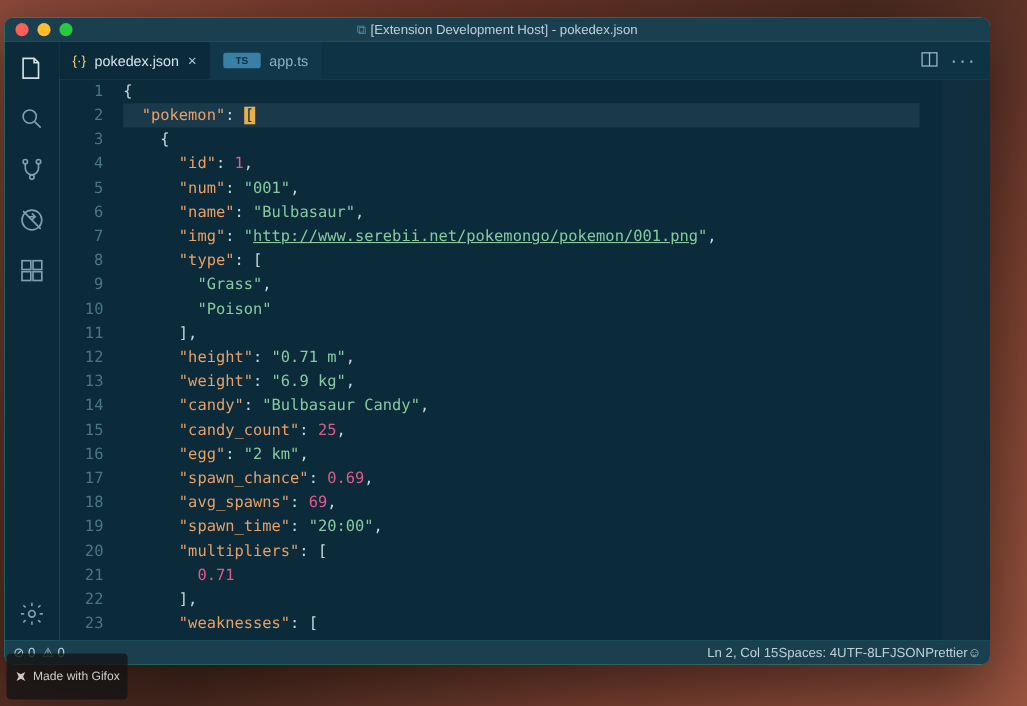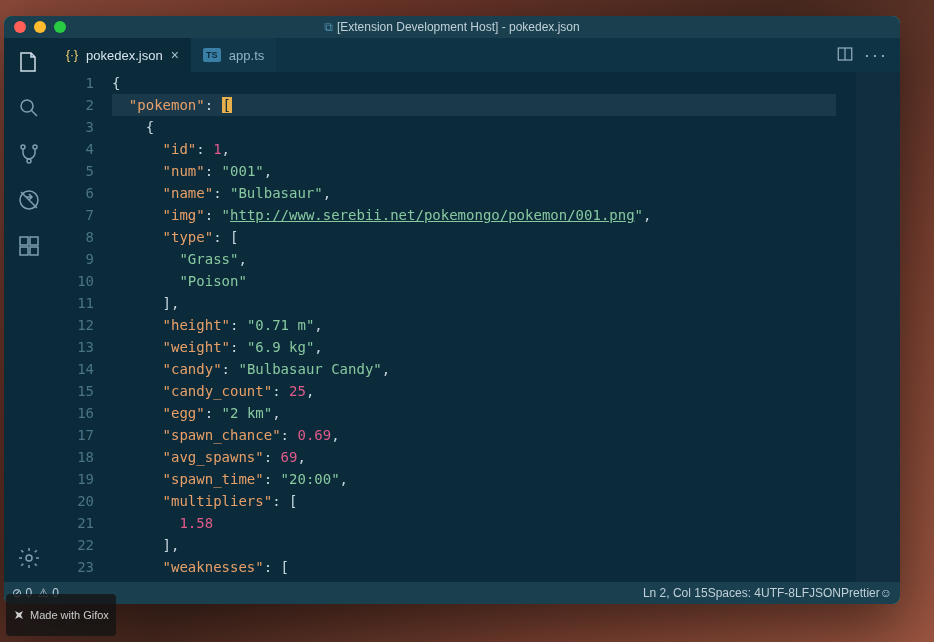--- a/index.html
+++ b/index.html
@@ -64,21 +64,21 @@
   gap: 8px;
   color: #8fb5c5;
   font-size: 13px;
   background: #11384a;
   cursor: pointer;
 }
 .tab.active { background: #0b2a3a; color: #d5e5ec; }
 .tab .close { color: #aac2cc; font-size: 14px; }
 .tab .ficon { font-size: 12px; }
 .tab-json-icon { color:#f7d774; }
-.tab-ts-icon { width:18px;height:14px;background:#3a7fa6;color:#0b2a3a;font-size:9px;font-weight:bold;display:inline-flex;align-items:center;justify-content:center;border-radius:2px;}
+.tab-ts-icon { width:34px;height:14px;background:#3a7fa6;color:#0b2a3a;font-size:9px;font-weight:bold;display:inline-flex;align-items:center;justify-content:center;border-radius:2px;}
 .tab-actions { margin-left: auto; display: flex; align-items: center; gap: 10px; padding-right: 12px; color: #9fbac8; }
 .tab-actions svg { width: 18px; height: 18px; stroke: currentColor; fill: none; stroke-width: 1.5; }
 .dots { font-size: 18px; letter-spacing: 2px; cursor:pointer; }
 .editor {
   flex: 1; display: flex;
   background: #0b2a3a;
   font-family: "Menlo", "Consolas", monospace;
   font-size: 14px;
   line-height: 22px;
   overflow: hidden;
@@ -246,21 +246,21 @@
             <div class="code-row">      <span class="tok-punc">],</span></div>
             <div class="code-row">      <span class="tok-key">"height"</span><span class="tok-punc">: </span><span class="tok-str">"0.71 m"</span><span class="tok-punc">,</span></div>
             <div class="code-row">      <span class="tok-key">"weight"</span><span class="tok-punc">: </span><span class="tok-str">"6.9 kg"</span><span class="tok-punc">,</span></div>
             <div class="code-row">      <span class="tok-key">"candy"</span><span class="tok-punc">: </span><span class="tok-str">"Bulbasaur Candy"</span><span class="tok-punc">,</span></div>
             <div class="code-row">      <span class="tok-key">"candy_count"</span><span class="tok-punc">: </span><span class="tok-num">25</span><span class="tok-punc">,</span></div>
             <div class="code-row">      <span class="tok-key">"egg"</span><span class="tok-punc">: </span><span class="tok-str">"2 km"</span><span class="tok-punc">,</span></div>
             <div class="code-row">      <span class="tok-key">"spawn_chance"</span><span class="tok-punc">: </span><span class="tok-num">0.69</span><span class="tok-punc">,</span></div>
             <div class="code-row">      <span class="tok-key">"avg_spawns"</span><span class="tok-punc">: </span><span class="tok-num">69</span><span class="tok-punc">,</span></div>
             <div class="code-row">      <span class="tok-key">"spawn_time"</span><span class="tok-punc">: </span><span class="tok-str">"20:00"</span><span class="tok-punc">,</span></div>
             <div class="code-row">      <span class="tok-key">"multipliers"</span><span class="tok-punc">: [</span></div>
-            <div class="code-row">        <span class="tok-num">1.58</span></div>
+            <div class="code-row">        <span class="tok-num">0.71</span></div>
             <div class="code-row">      <span class="tok-punc">],</span></div>
             <div class="code-row">      <span class="tok-key">"weaknesses"</span><span class="tok-punc">: [</span></div>
           </div>
         <div class="minimap"></div>
       </div>
     </div>
   </div>
 
   <div class="status">
     <div class="left">

